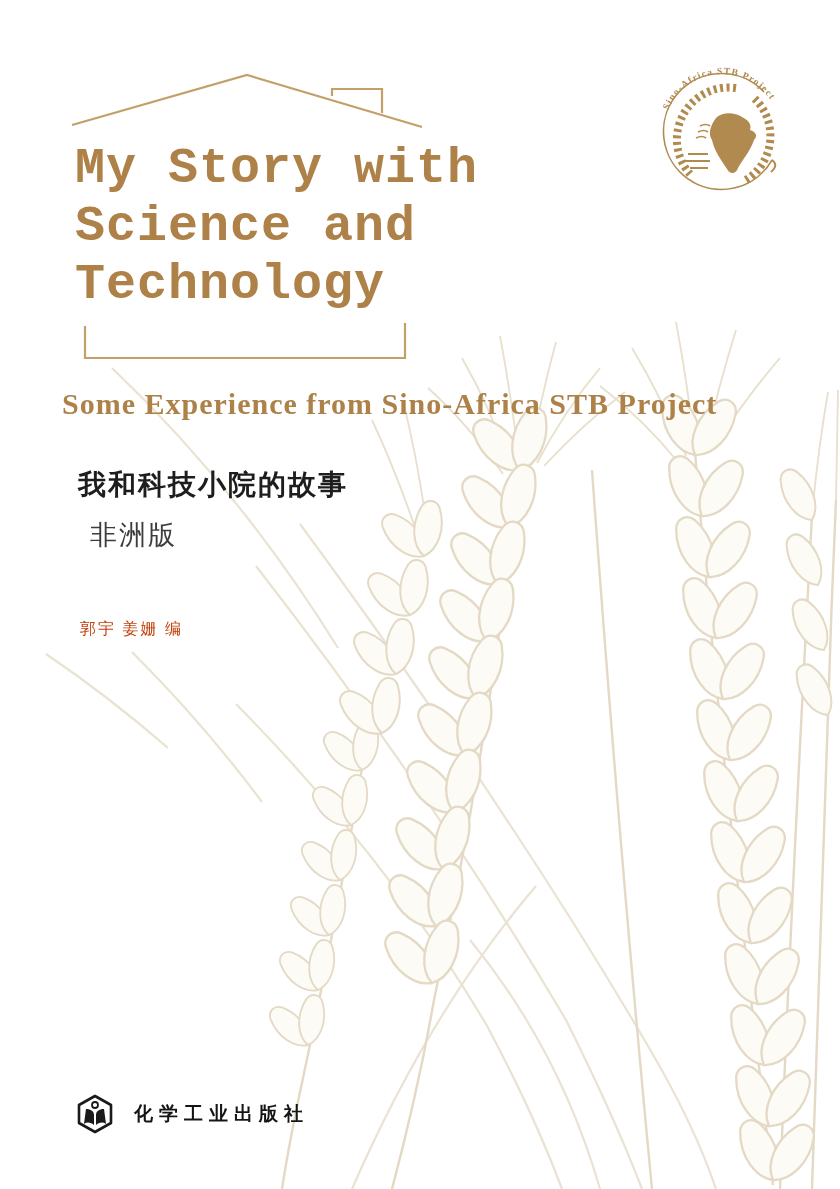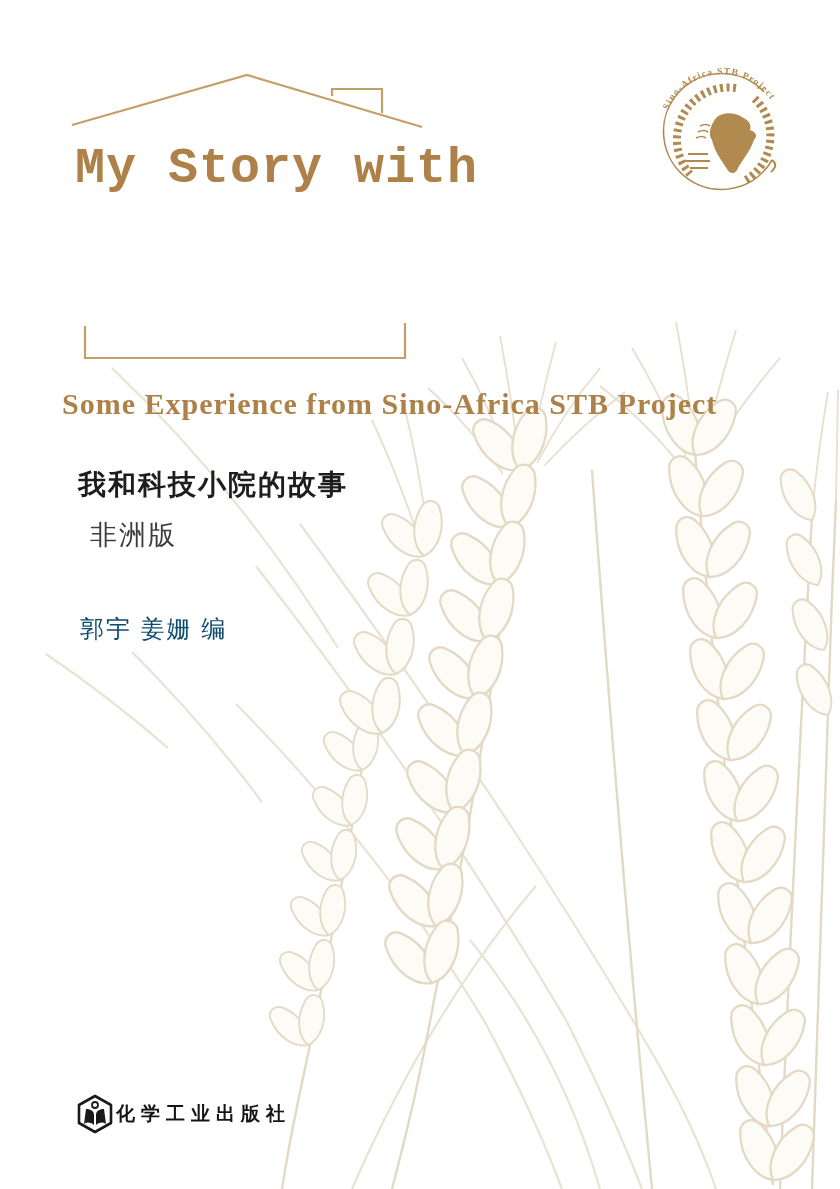--- a/index.html
+++ b/index.html
@@ -30,25 +30,25 @@
     position:absolute;left:78px;top:462px;
     font-weight:bold;font-size:28px;line-height:46px;
     color:#1d1d1d;letter-spacing:2px;
   }
   .edition{
     position:absolute;left:90px;top:519px;
     font-size:27px;line-height:32px;color:#3c3c3c;letter-spacing:2px;
   }
   .editors{
     position:absolute;left:80px;top:614px;
-    font-size:24px;line-height:30px;color:#0c4a6e;letter-spacing:2px;
+    font-size:16px;line-height:30px;color:#c2410c;letter-spacing:2px;
   }
   .publisher{
     position:absolute;left:76px;top:1094px;
-    display:flex;align-items:center;gap:2px;
+    display:flex;align-items:center;gap:20px;
   }
   .publisher-name{
     font-size:19px;font-weight:bold;color:#151515;
     letter-spacing:6px;white-space:nowrap;
   }
 </style>
 </head>
 <body>
 
 <div class="cover">
@@ -186,20 +186,21 @@
       <path d="M38,92 h20 M34,99 h26 M40,106 h18" stroke-width="2"></path>
     </g>
 
     <path fill="#b18a4f" d="M66,56 C72,50 84,50 92,55 C98,58 102,62 100,68 C106,70 108,74 104,78
              C100,90 92,98 88,106 C86,112 80,113 77,107 C71,98 64,88 62,78
              C58,72 60,64 66,56 Z"></path>
   </svg>
 
   <div class="title">
     <div>My Story with</div>
+    <div>Science and Technology</div>
   </div>
 
   <div class="subtitle">Some Experience from Sino-Africa STB Project</div>
 
   <div class="cn-title">我和科技小院的故事</div>
   <div class="edition">非洲版</div>
 
   <div class="editors">郭宇  姜姗  编</div>
 
   <div class="publisher">

